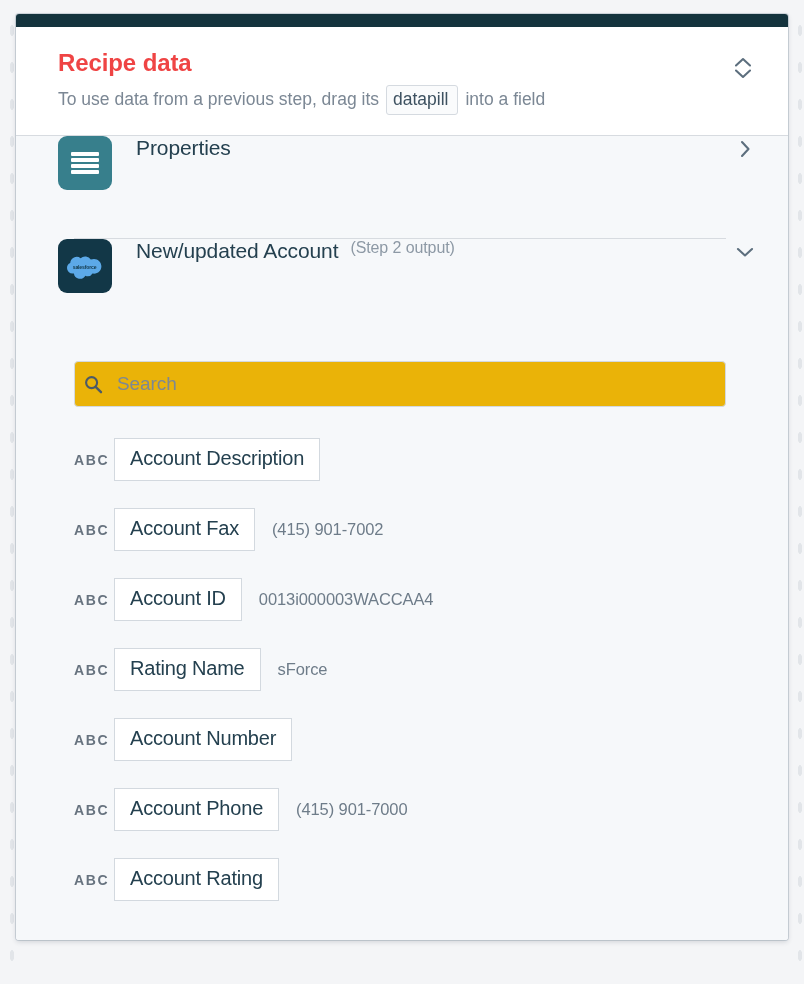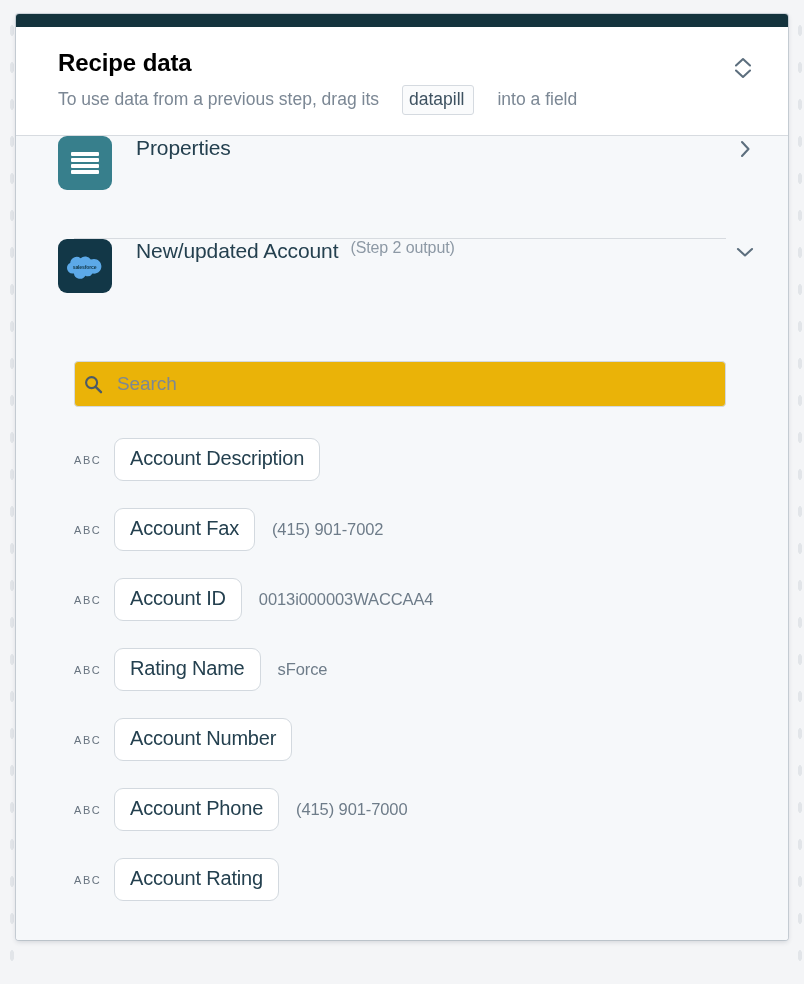--- a/index.html
+++ b/index.html
@@ -53,33 +53,33 @@
   .panel-header {
     background: #ffffff;
     padding: 22px 28px 20px 42px;
     border-bottom: 1px solid #d7dbe0;
     position: relative;
     flex: 0 0 auto;
   }
   .panel-title {
     font-size: 24px;
     font-weight: bold;
-    color: #000000;
+    color: #ef4444;
     letter-spacing: -0.1px;
     line-height: 1.15;
     margin: 0 0 8px 0;
   }
   .panel-subtitle {
     font-size: 17.5px;
     color: #7b8794;
     line-height: 1.45;
     display: flex;
     align-items: center;
     flex-wrap: wrap;
-    gap: 16px;
+    gap: 0;
   }
   .panel-subtitle .seg { white-space: pre; }
   .datapill {
     display: inline-block;
     border: 1px solid #d5dae0;
     background: #fafbfc;
     border-radius: 3px;
     color: #3d5160;
     padding: 3px 9px 4px 6px;
     margin: 0 7px;
@@ -196,32 +196,32 @@
 
   
   .field-list { margin-top: 18px; }
   .field-row {
     display: flex;
     align-items: center;
     height: 70px;
     padding: 0 30px 0 58px;
   }
   .type-tag {
-    font-size: 11px;
+    font-size: 14px;
     letter-spacing: 1.6px;
     color: #67737f;
-    font-weight: normal;
+    font-weight: bold;
     flex: 0 0 auto;
     width: 40px;
   }
   .pill {
     display: inline-block;
     border: 1px solid #d3d9df;
     background: #ffffff;
-    border-radius: 9px;
+    border-radius: 0;
     color: #24404f;
     font-size: 20px;
     letter-spacing: -0.2px;
     padding: 8px 15px 10px 15px;
     line-height: 1.15;
     cursor: grab;
     white-space: nowrap;
   }
   .sample {
     font-size: 16.5px;

